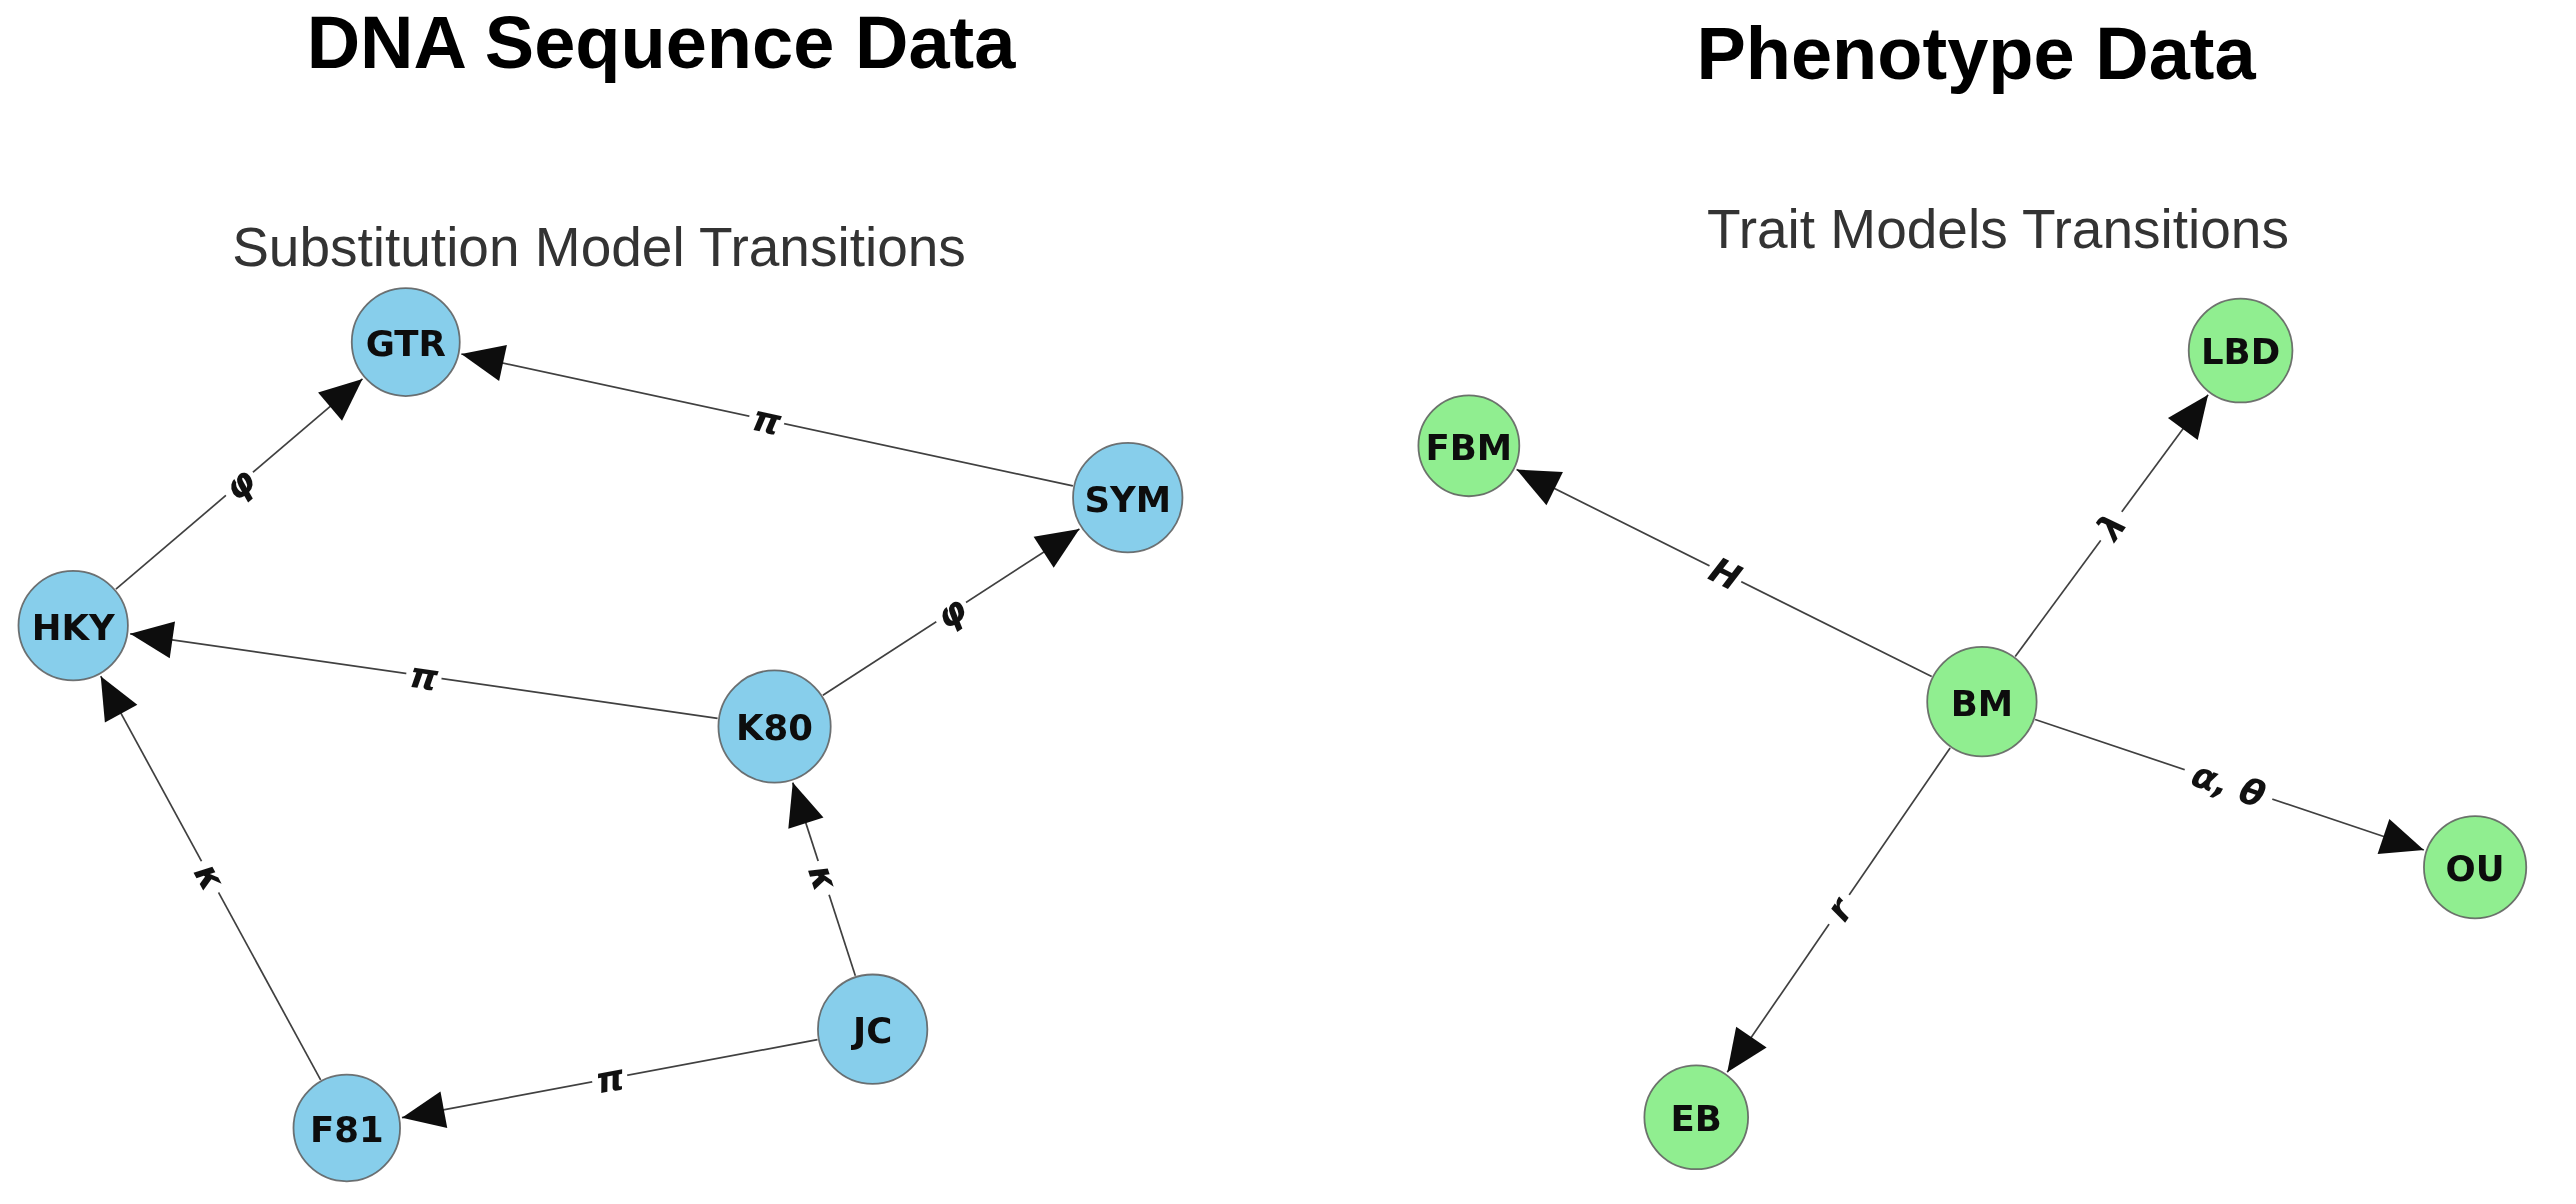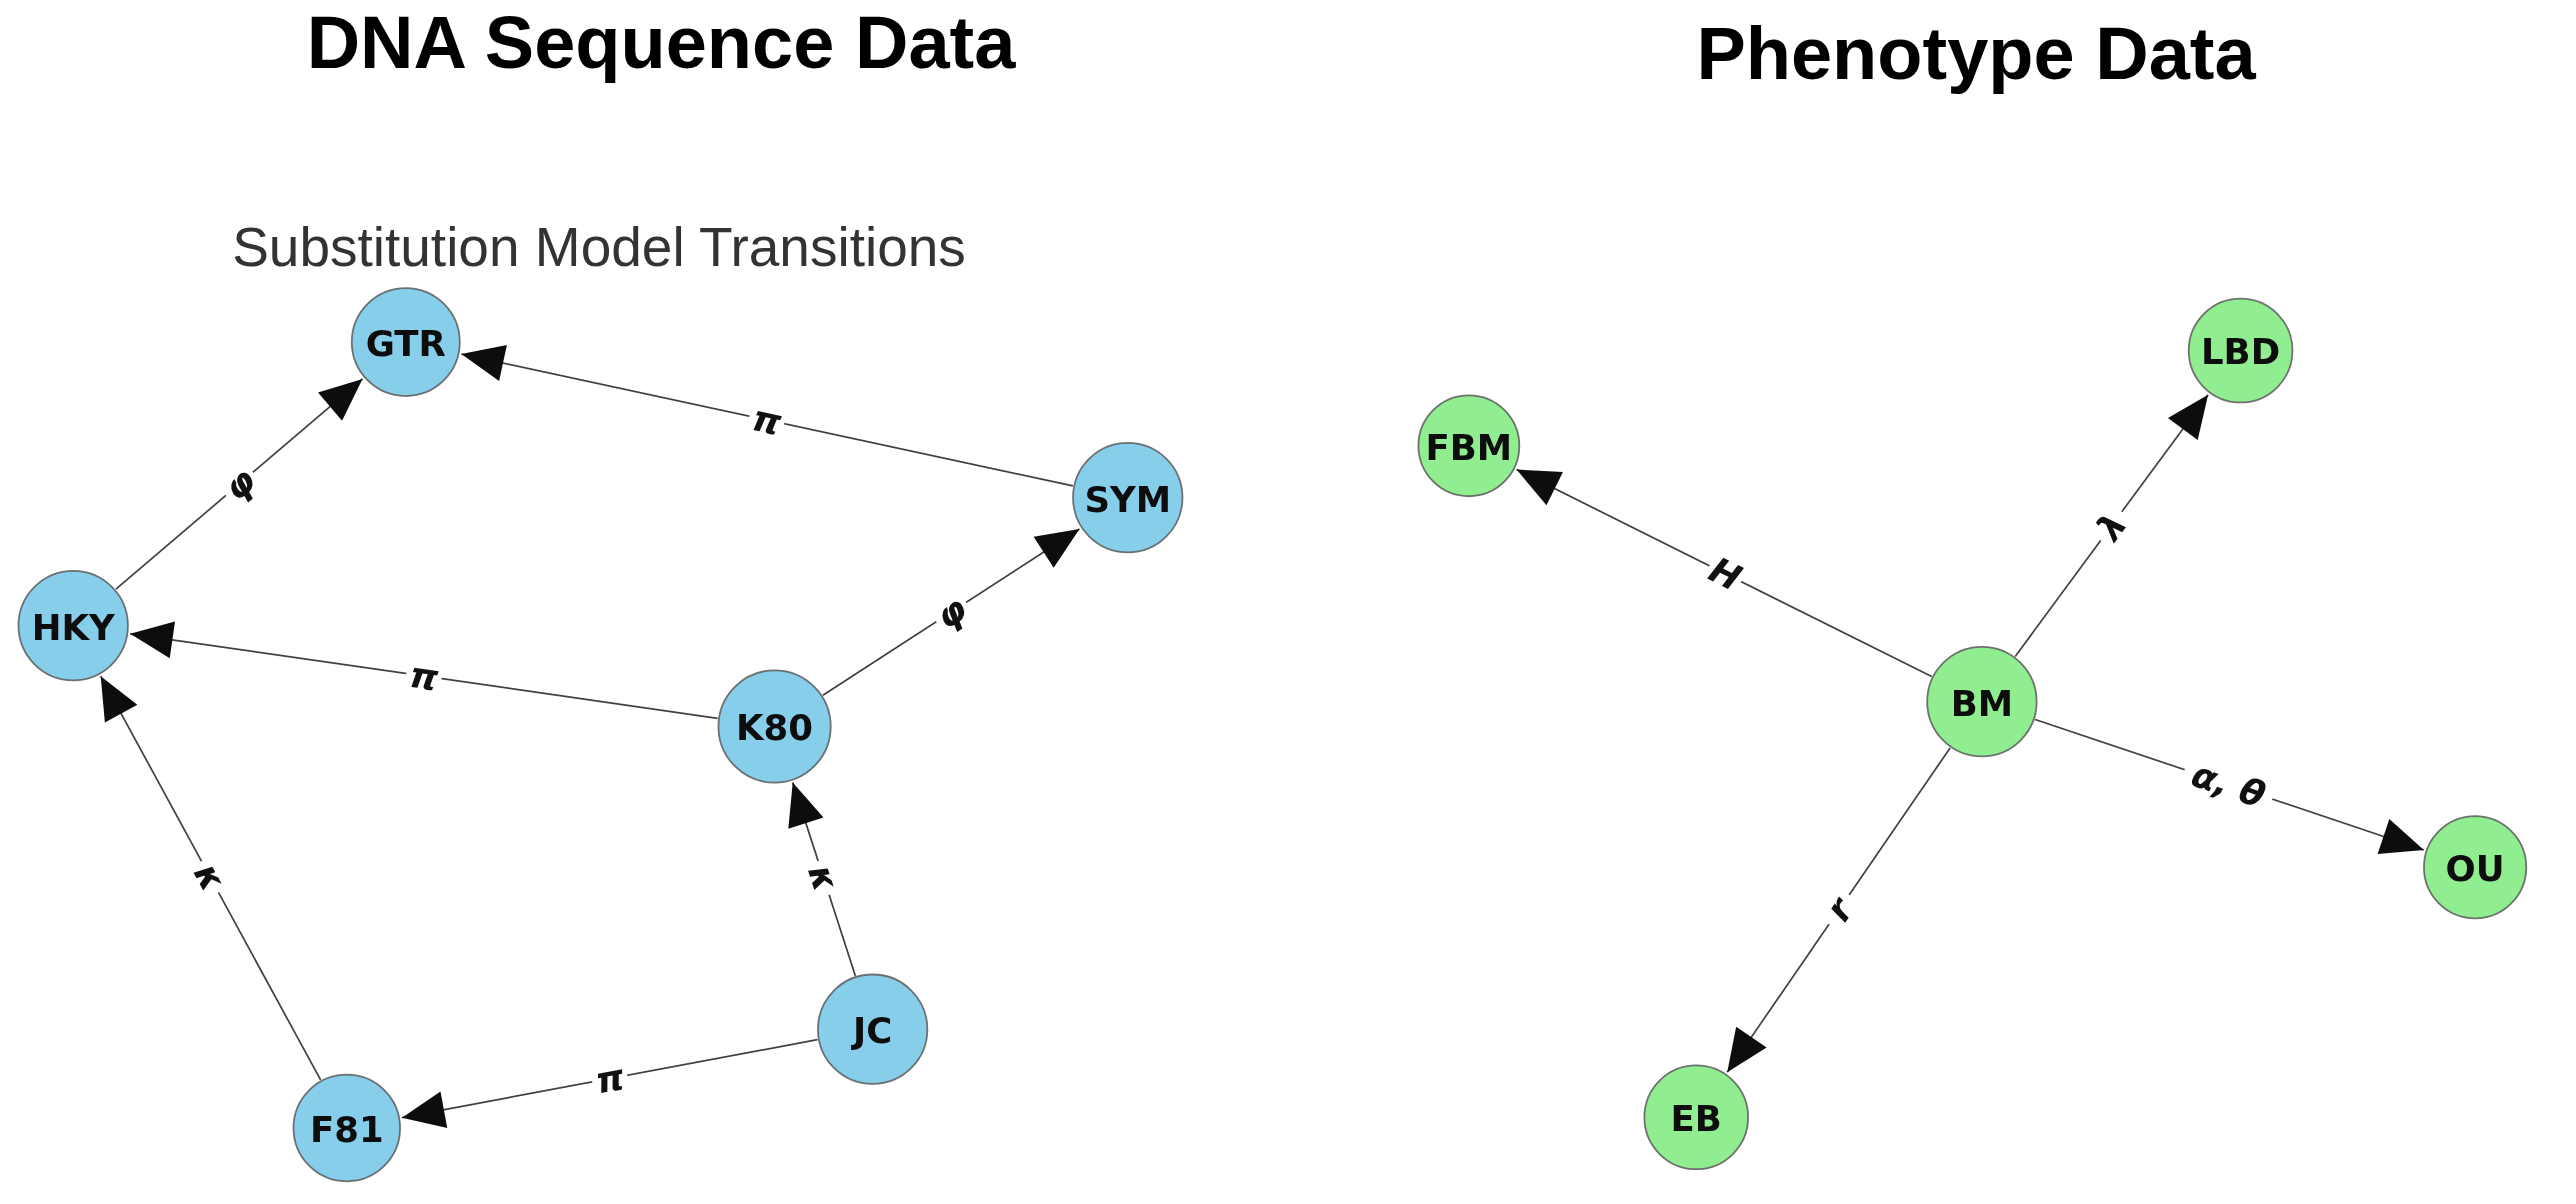--- a/index.html
+++ b/index.html
@@ -58,20 +58,21 @@
     font-weight: 600;
   }
 </style>
 </head>
 <body>
 
 <div id="canvas">
   <div id="title-left" class="graph-title">DNA Sequence Data</div>
   <div id="title-right" class="graph-title">Phenotype Data</div>
   <div id="subtitle-left" class="graph-subtitle">Substitution Model Transitions</div>
+  <div id="subtitle-right" class="graph-subtitle">Trait Models Transitions</div>
   <svg id="graph-svg" viewBox="0 0 3625 1695">
       <g>
         <g>
           <line x1="163.11707317073171" y1="828.7463414634146" x2="510.1219512195122" y2="532.9024390243902" stroke="#404040" stroke-width="2.4"></line>
           <polygon points="510.1219512195122,532.9024390243902 481.3317073170732,591.6146341463414 447.59512195121954,552.0439024390244" fill="#0d0d0d"></polygon>
           <g transform="translate(337,680.5) rotate(-40.45)">
             <rect x="-25" y="-26.5" width="50" height="53" fill="#ffffff"></rect>
             <text x="0" y="0" text-anchor="middle" dominant-baseline="central" font-size="50" fill="#111111" class="edge-label">φ</text>
           </g>
         </g>

